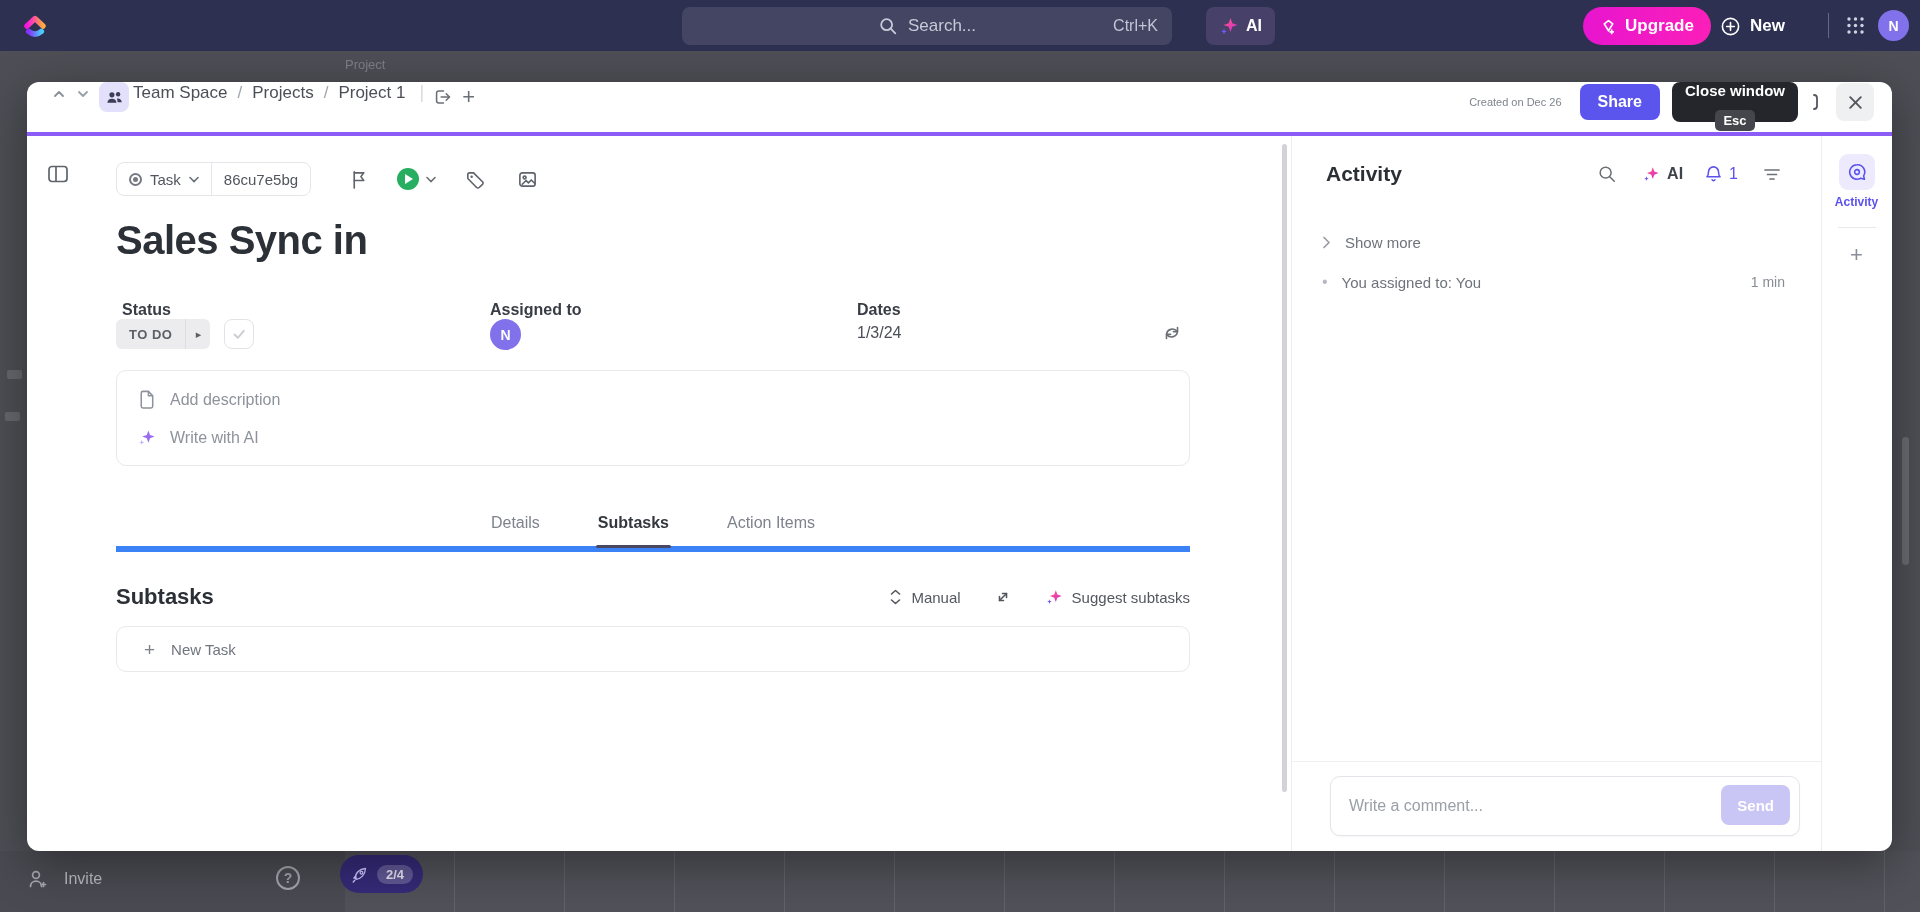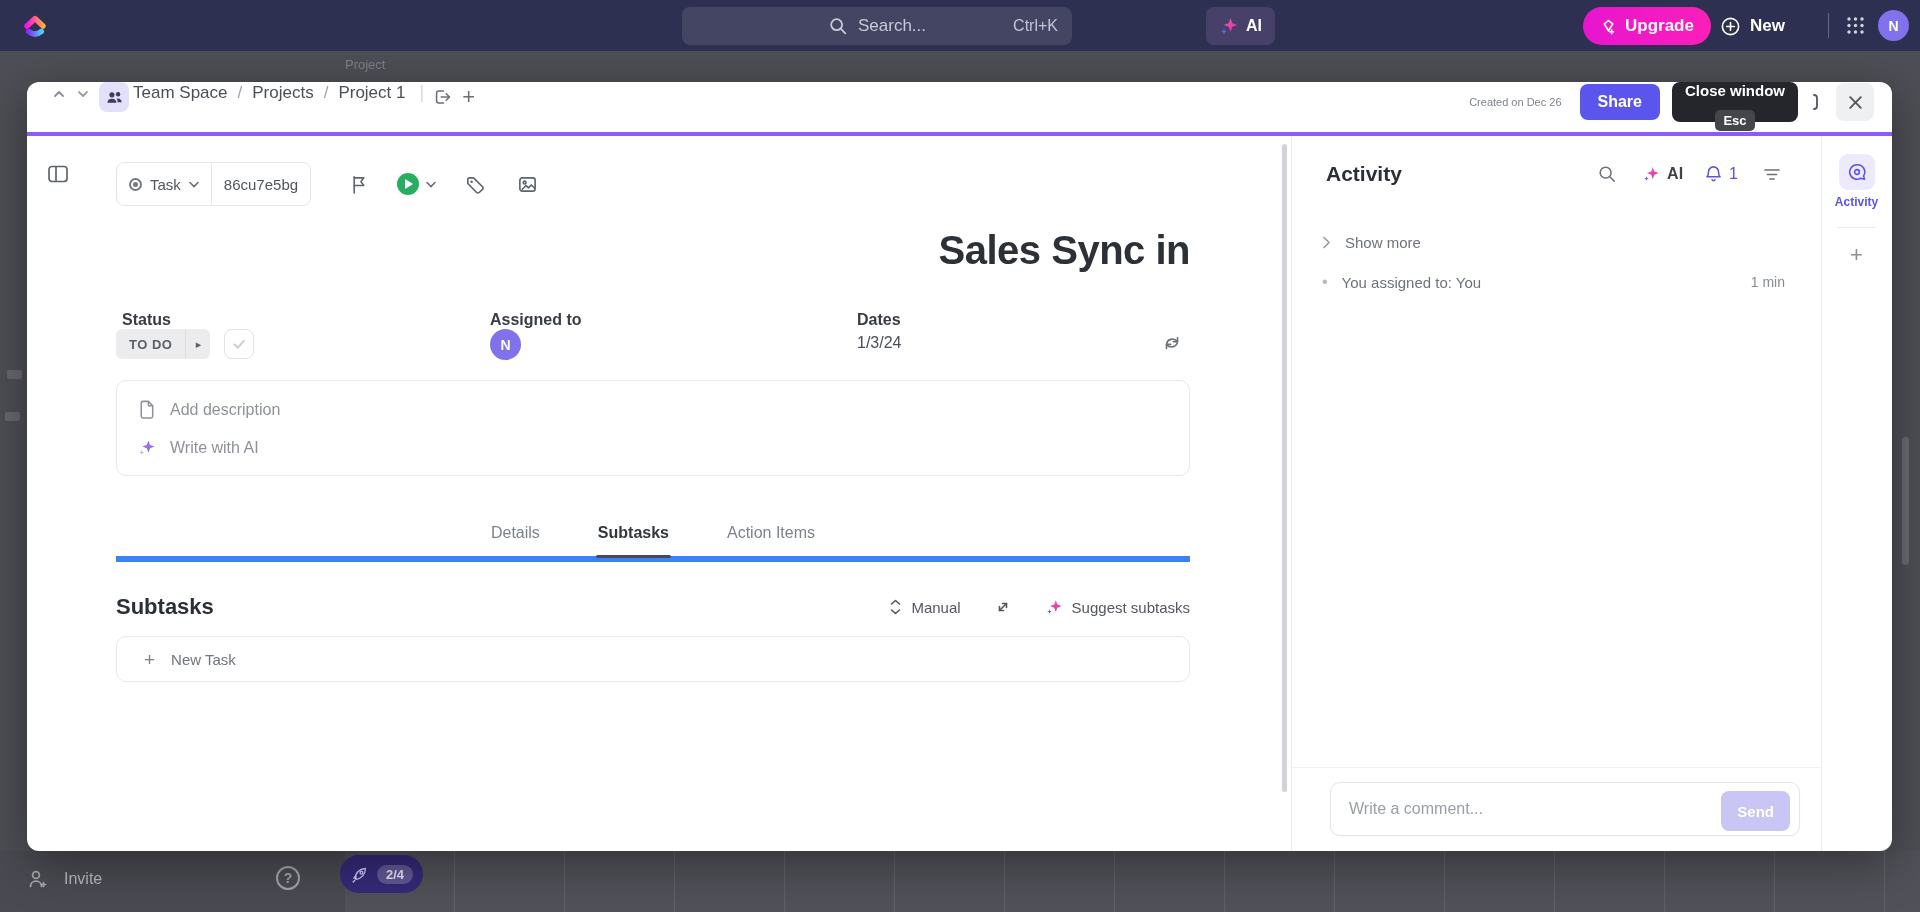--- a/index.html
+++ b/index.html
@@ -3,21 +3,21 @@
 <meta charset="utf-8">
 <style>
   * { margin:0; padding:0; box-sizing:border-box; }
   html,body { width:1920px; height:912px; overflow:hidden; }
   body { font-family:"Liberation Sans","DejaVu Sans",sans-serif; background:#4e4e56; position:relative; color:#2b2f36; }
   svg { display:block; }
 
   
   .topbar { position:absolute; top:0; left:0; right:0; height:51px; background:var(--c-topbar,#2e3051); z-index:30; }
   .logo { position:absolute; left:20px; top:10px; }
-  .search-pill { position:absolute; left:682px; top:7px; width:390px; height:38px; background:rgba(255,255,255,.10); border-radius:8px; display:flex; align-items:center; justify-content:center; gap:10px; color:#c7cad8; font-size:17px; cursor:pointer; }
+  .search-pill { position:absolute; left:682px; top:7px; width:490px; height:38px; background:rgba(255,255,255,.10); border-radius:8px; display:flex; align-items:center; justify-content:center; gap:10px; color:#c7cad8; font-size:17px; cursor:pointer; }
   .search-shortcut { position:absolute; right:14px; font-size:16px; color:#c2c5d4; }
   .ai-pill { position:absolute; left:1206px; top:7px; height:38px; padding:0 13px; background:#474169; border-radius:8px; display:flex; align-items:center; gap:7px; color:#fff; font-size:16px; font-weight:700; }
   .upgrade-btn { position:absolute; left:1583px; top:7px; height:38px; padding:0 17px; border-radius:19px; display:flex; align-items:center; gap:8px; background:linear-gradient(90deg,var(--c-upgrade-start,#e715cf),var(--c-upgrade-end,#fb1fb9)); color:#fff; font-weight:700; font-size:17px; border:none; cursor:pointer; }
   .new-btn { position:absolute; left:1720px; top:7px; height:38px; display:flex; align-items:center; gap:9px; color:#fff; font-weight:600; font-size:17px; cursor:pointer; }
   .topbar-divider { position:absolute; left:1828px; top:13px; width:1px; height:25px; background:rgba(255,255,255,.28); }
   .grid-btn { position:absolute; left:1845px; top:15px; cursor:pointer; }
   .avatar { width:31px; height:31px; border-radius:50%; background:var(--c-avatar,#8172ec); color:#fff; font-size:14px; font-weight:700; display:flex; align-items:center; justify-content:center; }
   .avatar.topbar-avatar { position:absolute; left:1878px; top:10px; cursor:pointer; }
 
   
@@ -55,30 +55,30 @@
   .close-btn { width:38px; height:38px; border:none; border-radius:8px; background:#eff0f2; display:flex; align-items:center; justify-content:center; cursor:pointer; }
 
   .modal-body { flex:1; display:flex; min-height:0; }
 
   
   .left-pane { width:1265px; position:relative; border-right:1px solid #ededf0; }
   .pane-toggle { position:absolute; left:16px; top:24px; }
   .pane-scrollbar { position:absolute; right:4px; top:8px; width:5px; height:648px; background:#d2d3d8; border-radius:3px; }
   .pane-content { margin:26px 0 0 89px; width:1074px; }
   .task-row { display:flex; align-items:center; gap:24px; }
-  .type-pill { display:flex; align-items:stretch; height:44px; border:1px solid #e5e6e9; border-radius:8px; overflow:hidden; }
+  .type-pill { display:flex; align-items:stretch; height:34px; border:1px solid #e5e6e9; border-radius:8px; overflow:hidden; }
   .type-seg { display:flex; align-items:center; gap:8px; padding:0 12px; font-size:15px; color:#51555d; cursor:pointer; }
   .type-seg.first { border-right:1px solid #e5e6e9; }
   .type-dot { width:13px; height:13px; border-radius:50%; border:2px solid #767b83; display:flex; align-items:center; justify-content:center; }
   .type-dot::after { content:""; width:5px; height:5px; border-radius:50%; background:#767b83; }
   .task-icons { display:flex; align-items:center; gap:24px; margin-left:10px; }
   .play-group { display:flex; align-items:center; gap:7px; cursor:pointer; }
   .play-circle { width:22px; height:22px; border-radius:50%; background:var(--c-green,#27ae60); display:flex; align-items:center; justify-content:center; }
   .play-tri { width:0; height:0; border-left:8px solid #fff; border-top:5px solid transparent; border-bottom:5px solid transparent; margin-left:2px; }
-  .task-title { margin-top:22px; font-size:40px; font-weight:700; letter-spacing:-.5px; color:#2c3037;text-align:right; }
+  .task-title { margin-top:22px; font-size:40px; font-weight:700; letter-spacing:-.5px; color:#2c3037; }
   .fields { margin-top:38px; display:grid; grid-template-columns:374px 367px 1fr; }
   .field-label { font-size:16px; font-weight:700; color:#383c44; }
   .field-label.indent { margin-left:6px; }
   .field-value { margin-top:0; display:flex; align-items:center; gap:14px; }
   .status-pill { display:flex; height:30px; border-radius:6px; overflow:hidden; background:#ececee; cursor:pointer; }
   .status-main { display:flex; align-items:center; padding:0 13px; font-size:13px; font-weight:700; letter-spacing:.5px; color:#5b5f66; }
   .status-arrow { width:25px; display:flex; align-items:center; justify-content:center; border-left:1px solid #dddee2; color:#5b5f66; font-size:11px; }
   .check-btn { width:30px; height:30px; border:1px solid #e2e3e7; border-radius:8px; background:#fff; display:flex; align-items:center; justify-content:center; cursor:pointer; }
   .dates-value-row { justify-content:space-between; padding-right:4px; }
   .dates-text { font-size:16px; color:#4b4f57; cursor:pointer; }
@@ -104,21 +104,21 @@
   .act-icons { margin-left:auto; display:flex; align-items:center; gap:21px; }
   .act-ai { display:flex; align-items:center; gap:7px; font-size:16px; font-weight:600; color:#3f434b; cursor:pointer; }
   .act-bell { display:flex; align-items:center; gap:6px; cursor:pointer; color:var(--c-purple,#5b51ee); font-size:16px; }
   .act-list { margin:46px 36px 0 30px; }
   .act-row { display:flex; align-items:center; gap:14px; font-size:15px; color:#6e737b; }
   .act-row + .act-row { margin-top:22px; }
   .act-chev { color:#989da5; font-size:18px; line-height:1; }
   .act-bullet { color:#b4b8bf; font-size:16px; }
   .act-time { margin-left:auto; font-size:14px; color:#878c94; }
   .act-footer { position:absolute; left:0; right:0; bottom:0; padding:14px 21px 15px 38px; border-top:1px solid #f0f0f3; }
-  .comment-box { position:relative; height:54px; border:1px solid #e4e5ea; border-radius:10px; background:#fff; display:flex; align-items:center; padding:0 84px 0 18px; box-shadow:0 1px 2px rgba(20,20,40,.04); }
+  .comment-box { position:relative; height:60px; border:1px solid #e4e5ea; border-radius:10px; background:#fff; display:flex; align-items:center; padding:0 84px 0 18px; box-shadow:0 1px 2px rgba(20,20,40,.04); }
   .comment-input { border:none; outline:none; flex:1; font-size:16px; font-family:inherit; color:#3f434b; background:transparent; }
   .comment-input::placeholder { color:#9aa0a8; }
   .send-btn { position:absolute; right:9px; top:8px; height:40px; padding:0 16px; border:none; border-radius:8px; background:var(--c-send,#c9c5f4); color:#fff; font-size:15px; font-weight:700; cursor:default; }
 
   
   .right-rail { width:70px; border-left:1px solid #ededf0; display:flex; flex-direction:column; align-items:center; padding-top:18px; border-radius:0 12px 12px 0; }
   .rail-chip { width:36px; height:36px; border-radius:9px; background:#eceafc; display:flex; align-items:center; justify-content:center; cursor:pointer; }
   .rail-label { margin-top:5px; font-size:12px; font-weight:600; color:var(--c-purple,#5b51ee); }
   .rail-divider { width:38px; height:1px; background:#e8e9ec; margin:18px 0 16px; }
   .rail-plus { font-size:22px; color:#8a8f97; cursor:pointer; line-height:1; }

